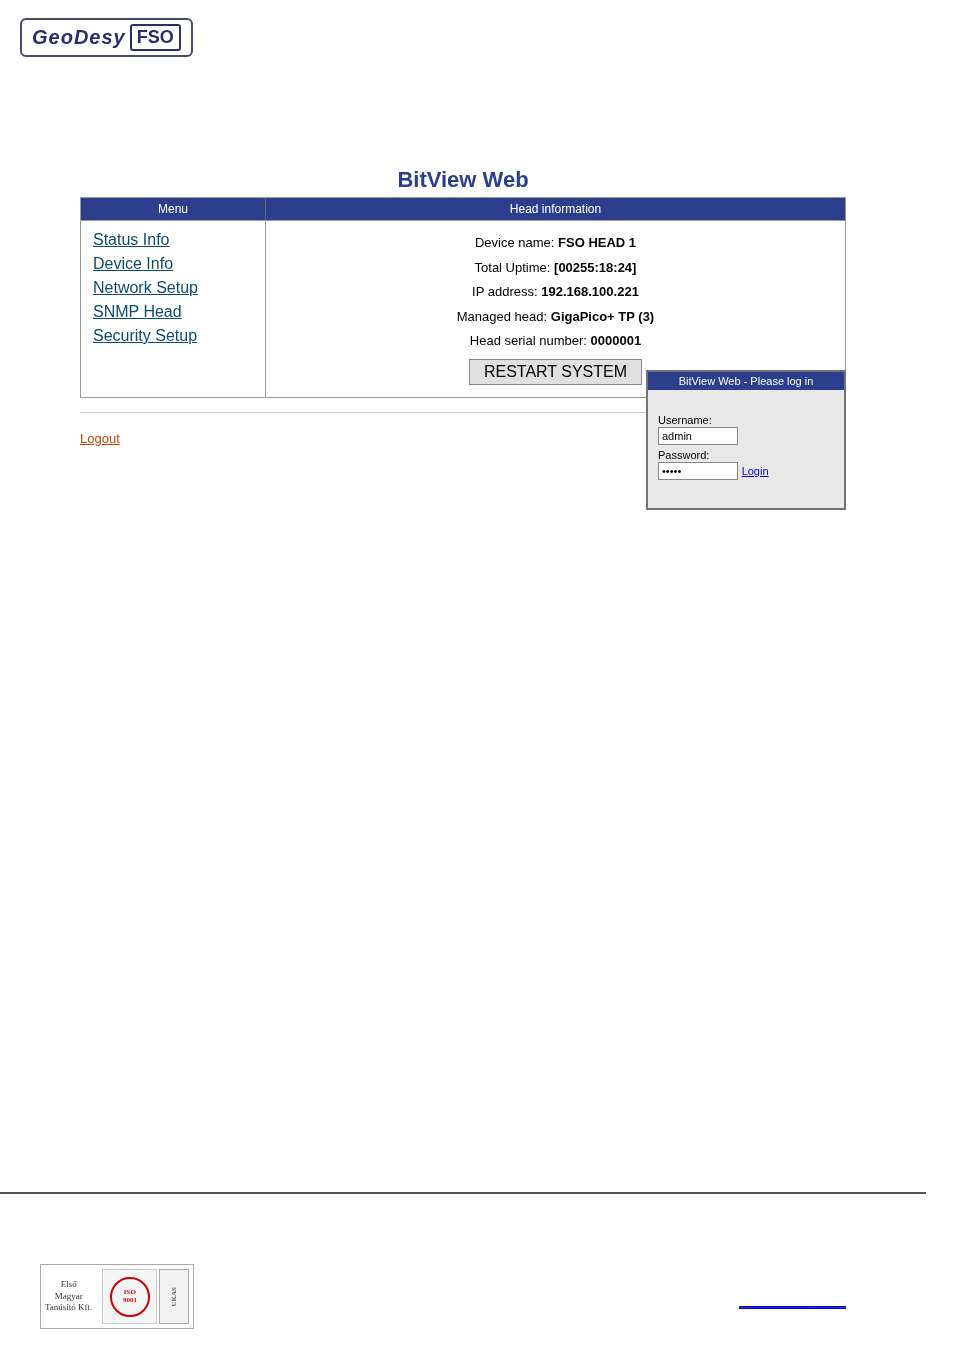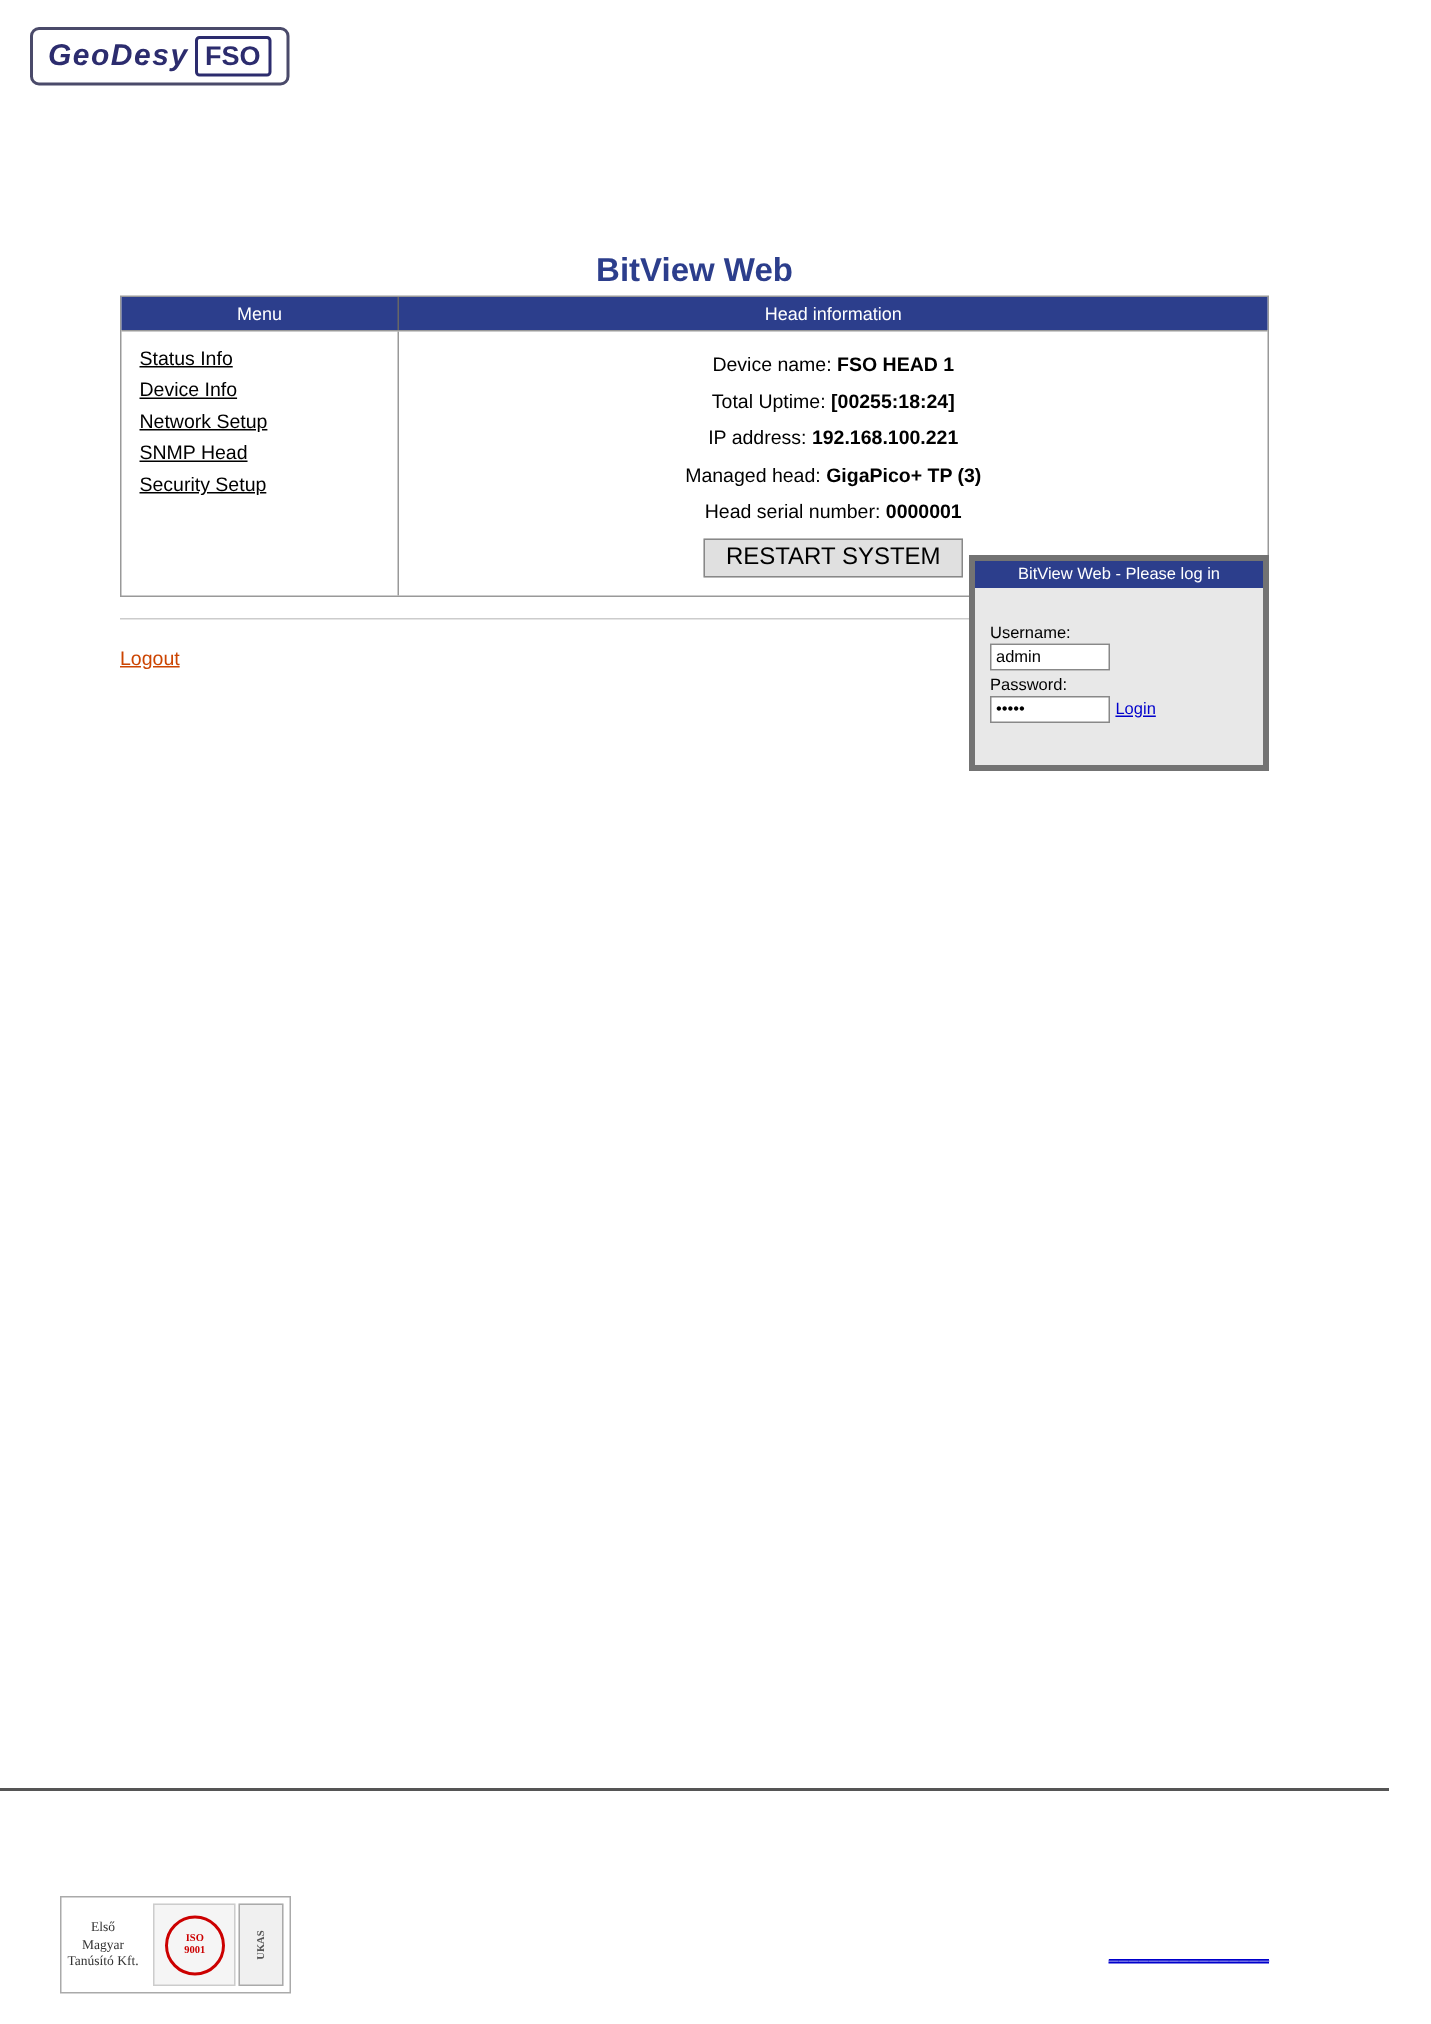--- a/index.html
+++ b/index.html
@@ -51,21 +51,21 @@
 
     
     .login-container {
       position: absolute;
       top: 370px;
       right: 80px;
       width: 200px;
     }
 
     .login-box {
-      border: 4px solid #737373;
+      border: 2px solid #737373;
       background: #ffffff;
     }
 
     .login-title-bar {
       background: #2c3e8c;
       color: #ffffff;
       font-size: 11px;
       text-align: center;
       padding: 3px 5px;
     }
@@ -115,22 +115,22 @@
     .eval-text {
       text-align: center;
       font-size: 15px;
       color: #cc6600;
       font-weight: bold;
       margin-bottom: 14px;
     }
 
     .menu-link {
       display: block;
-      color: #000000;
-      font-size: 13px;
+      color: #0c4a6e;
+      font-size: 16px;
       text-decoration: underline;
       margin-bottom: 6px;
       cursor: pointer;
     }
 
     .info-line {
       font-size: 13px;
       color: #000;
       text-align: center;
       margin-bottom: 5px;

